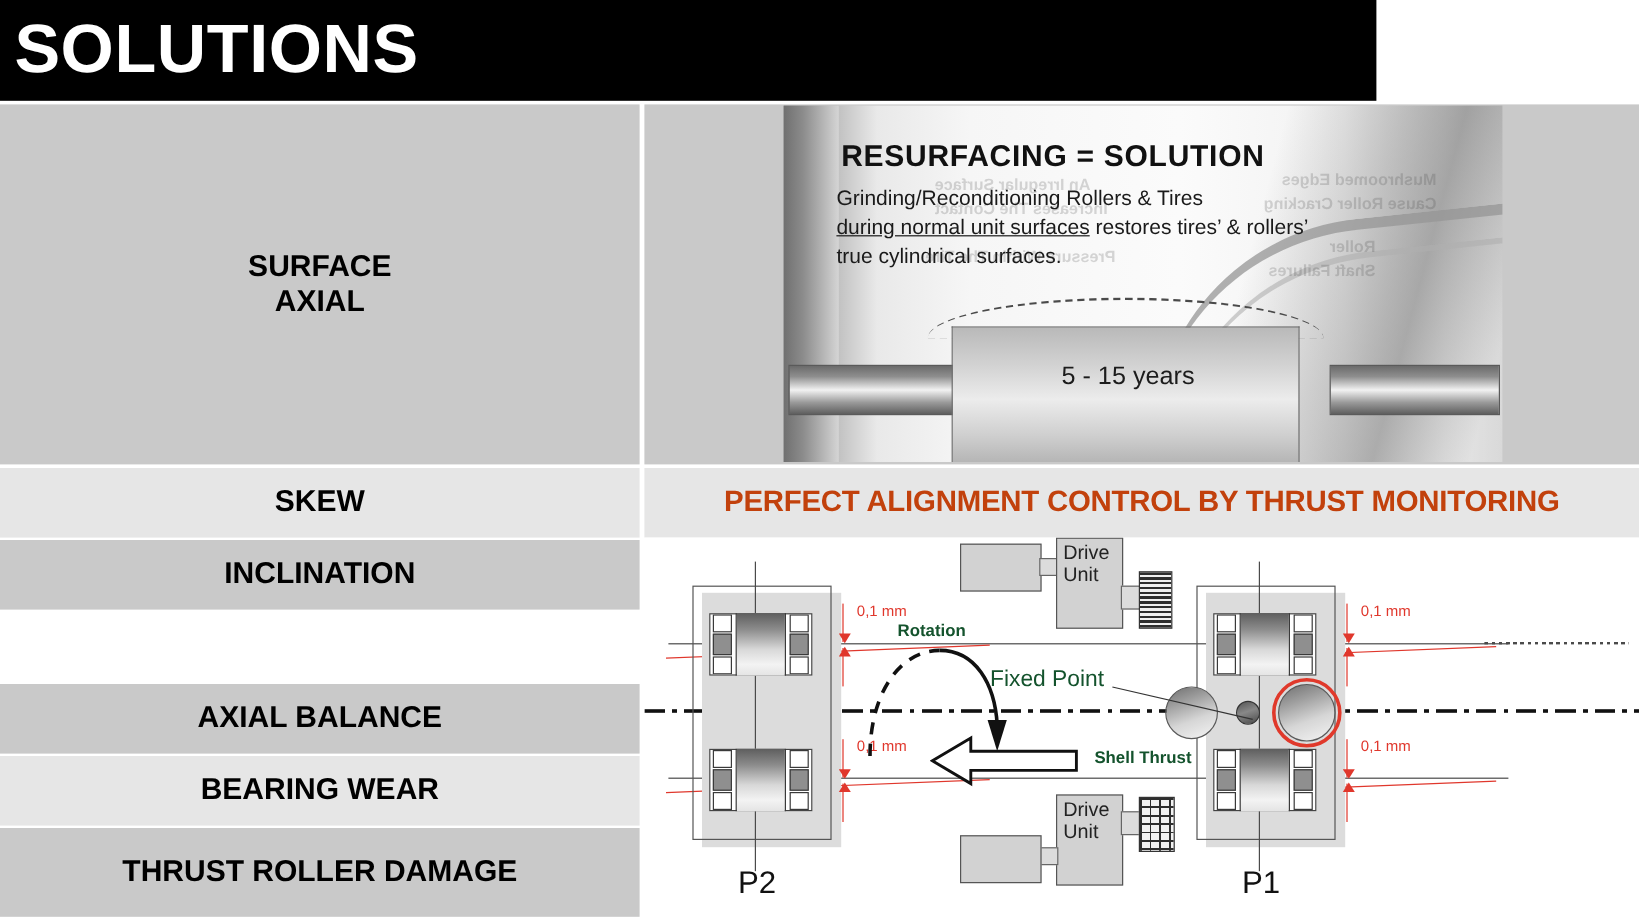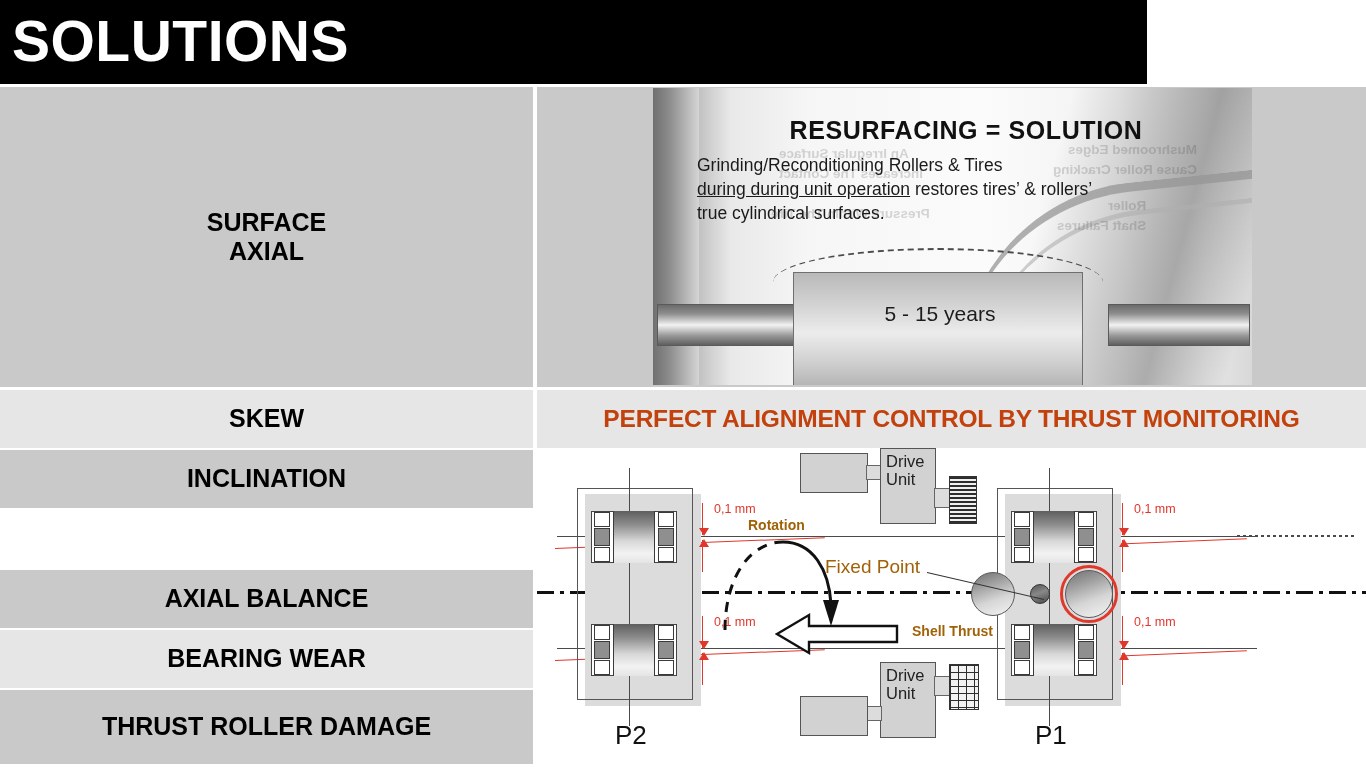--- a/index.html
+++ b/index.html
@@ -63,21 +63,21 @@
   }
   .photo .swoosh2 {
     position:absolute; right:-30px; top:124px; width:320px; height:200px;
     border-top:5px solid rgba(175,175,175,.6);
     border-radius:190px 0 0 0;
     transform:rotate(-6deg);
   }
   .photo .headline {
     position:absolute; left:48px; top:28px; width:530px;
     font-size:25px; font-weight:bold; letter-spacing:.6px; color:#111;
-    text-align:center;
+    text-align:left;
   }
   .photo .body {
     position:absolute; left:44px; top:66px; width:540px;
     font-size:17.5px; color:#1a1a1a; line-height:1.37;
   }
   .photo .body .u { text-decoration:underline; }
   .photo .ghost {
     position:absolute; color:rgba(60,60,60,.20); font-weight:bold;
     font-size:13.5px; line-height:1.5; transform:scaleX(-1);
     white-space:nowrap; pointer-events:none;
@@ -197,21 +197,21 @@
   }
   .gear2 {
     position:absolute; border:1.5px solid #333;
     background:
       repeating-linear-gradient(180deg,#2e2e2e 0 1.5px,transparent 1.5px 7px),
       repeating-linear-gradient(90deg,#2e2e2e 0 1.5px,transparent 1.5px 8px),
       #f2f2f2;
   }
 
   
-  .dlabel { position:absolute; font-size:14px; font-weight:bold; color:#a16207; white-space:nowrap; }
+  .dlabel { position:absolute; font-size:14px; font-weight:bold; color:#14532d; white-space:nowrap; }
   .dlabel.plain { font-weight:normal; font-size:19px; }
   .pname { position:absolute; font-size:26px; color:#111; }
 
   
   .rotarrow { position:absolute; }
 
   
   .thrustarrow { position:absolute; }
 
   
@@ -291,21 +291,21 @@
           <div>Increases The Contact</div>
         </div>
         <div class="ghost g4">
           <div>Pressure Within The Tire</div>
         </div>
 
         <div class="headline">RESURFACING = SOLUTION</div>
 
         <div class="body">
           <div>Grinding/Reconditioning Rollers &amp; Tires</div>
-          <div><span class="u">during during unit operation</span><span> restores tires’ &amp; rollers’</span></div>
+          <div><span class="u">during normal unit surfaces</span><span> restores tires’ &amp; rollers’</span></div>
           <div>true cylindrical surfaces.</div>
         </div>
 
         <div class="dashcrown"></div>
         <div class="shaftL"></div>
         <div class="shaftR"></div>
         <div class="drum"></div>
         <div class="freq">
           <div>5 - 15 years</div>
         </div>

